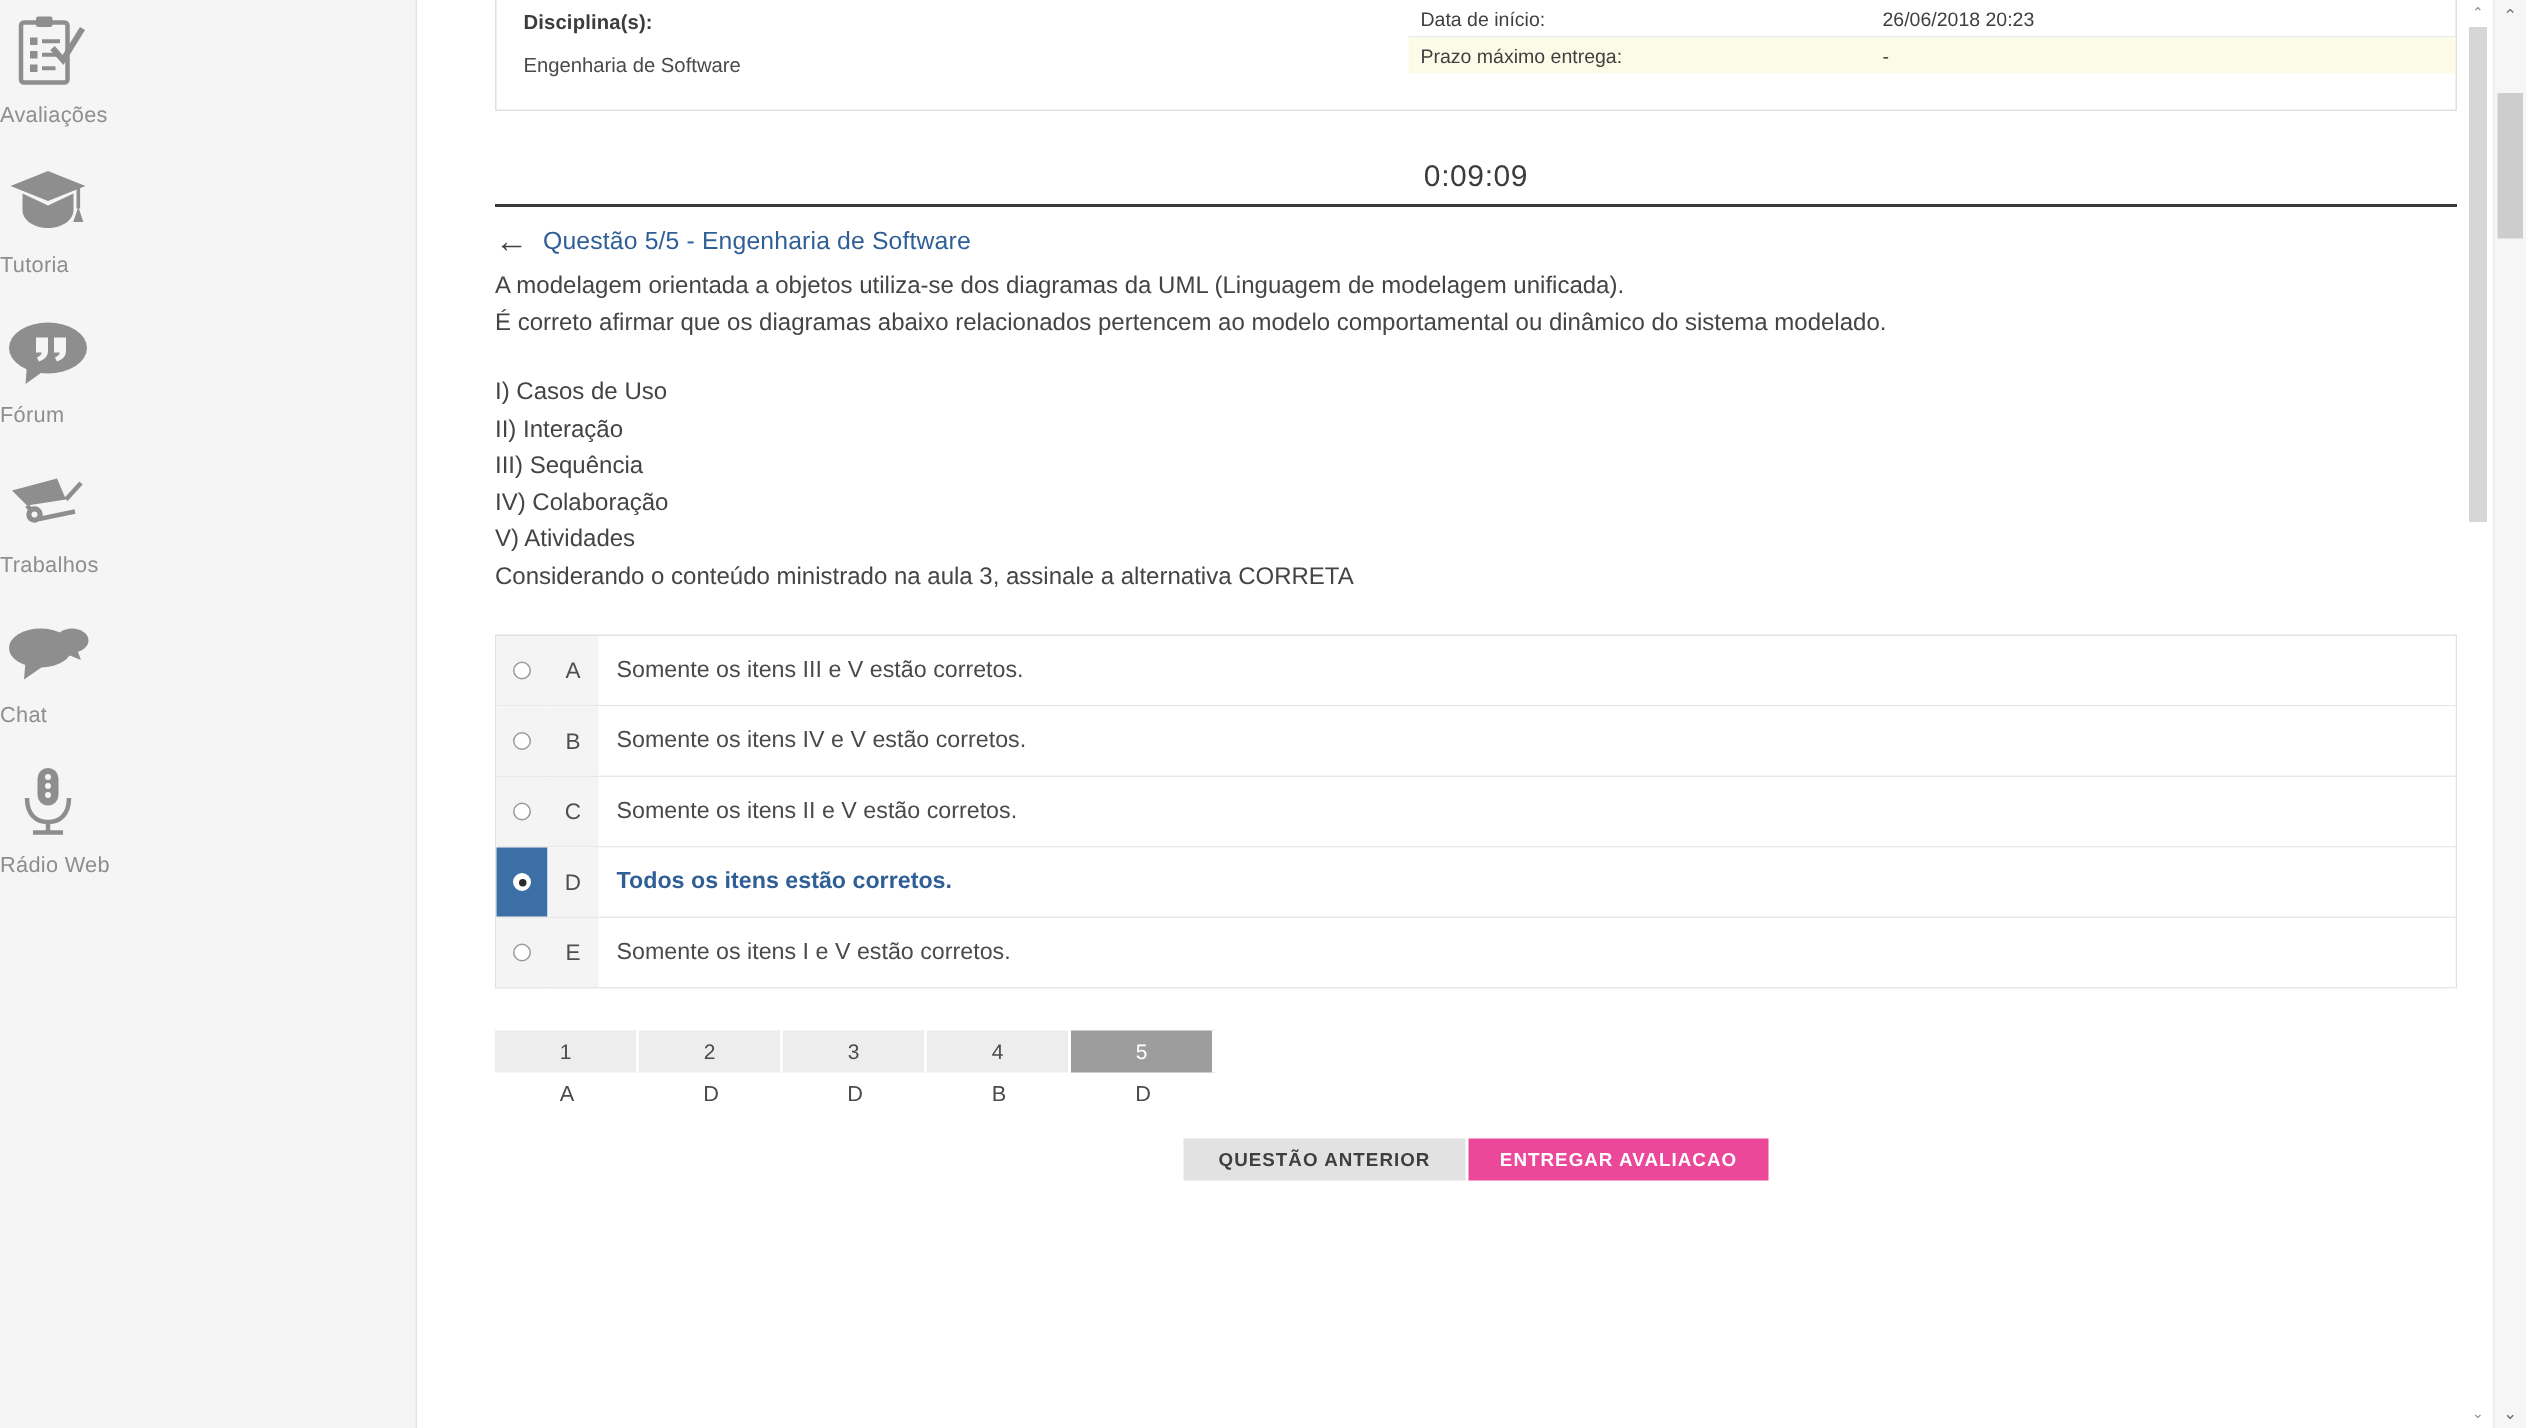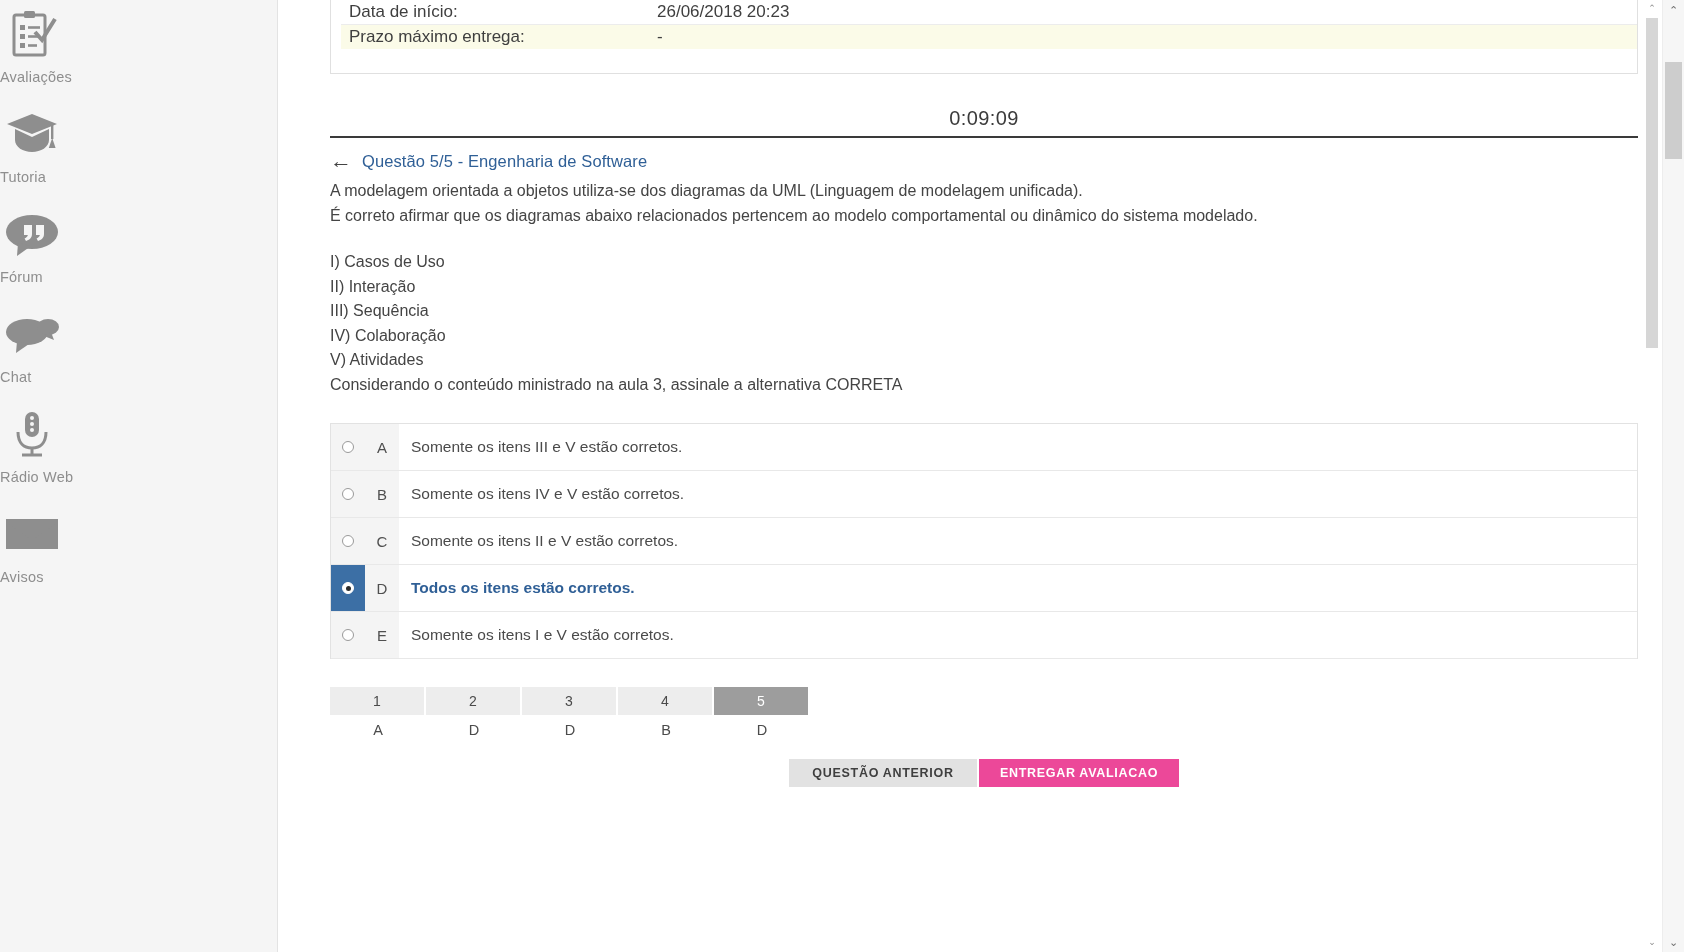--- a/index.html
+++ b/index.html
@@ -72,21 +72,21 @@
   }
   .info-right{
     flex:1 1 auto;
     padding-top:0px;
   }
   .info-row{
     display:flex;
     height:24px;
     align-items:center;
     border-bottom:1px solid #ececec;
-    font-size:17px;color:#3f3f3f;margin-left:10px;
+    font-size:13px;color:#3f3f3f;
   }
   .info-row.alt{background:#fbfbe8;border-bottom:none;}
   .info-row .k{flex:0 0 316px;padding-left:8px;box-sizing:border-box;}
   .info-row .v{flex:1 1 auto;}
 
   
   .timer-wrap{
     margin-top:33px;
     text-align:center;
   }
@@ -301,20 +301,33 @@
         <svg width="56" height="44" viewBox="0 0 56 44" fill="#8e8e8e">
           <ellipse cx="28" cy="19" rx="26" ry="17"></ellipse>
           <path d="M14 30 L13 43 L27 33 Z"></path>
           <path d="M20 12 h8 v9 c0 4 -3 6 -6 7 l-1.4 -2.6 c2 -0.9 3.2 -2.1 3.2 -3.4 h-3.8 z" fill="#f5f5f5"></path>
           <path d="M32 12 h8 v9 c0 4 -3 6 -6 7 l-1.4 -2.6 c2 -0.9 3.2 -2.1 3.2 -3.4 h-3.8 z" fill="#f5f5f5"></path>
         </svg>
       </span>
       <span class="nav-label">Fórum</span>
     </div>
 
+    <div class="nav-item">
+      <span class="nav-icon">
+        <svg width="56" height="44" viewBox="0 0 56 44" fill="none" stroke="#8e8e8e" stroke-width="3">
+          <path d="M4 14 L34 6 L40 20 L14 24 Z" fill="#8e8e8e" stroke="none"></path>
+          <path d="M14 24 L22 33" stroke-width="3"></path>
+          <path d="M40 20 L50 9" stroke-width="3"></path>
+          <path d="M22 33 L46 28" stroke-width="3"></path>
+          <circle cx="19" cy="30" r="5.5" fill="#8e8e8e" stroke="none"></circle>
+          <circle cx="19" cy="30" r="2" fill="#f5f5f5" stroke="none"></circle>
+        </svg>
+      </span>
+      <span class="nav-label">Trabalhos</span>
+    </div>
 
     <div class="nav-item">
       <span class="nav-icon">
         <svg width="56" height="40" viewBox="0 0 56 40" fill="#8e8e8e">
           <ellipse cx="23" cy="17" rx="21" ry="13"></ellipse>
           <path d="M13 26 L12 38 L25 29 Z"></path>
           <ellipse cx="44" cy="12" rx="11" ry="8"></ellipse>
           <path d="M47 17 L50 25 L40 21 Z"></path>
         </svg>
       </span>
@@ -329,37 +342,31 @@
           <circle cx="20" cy="15" r="2" fill="#f5f5f5" stroke="none"></circle>
           <circle cx="20" cy="21" r="2" fill="#f5f5f5" stroke="none"></circle>
           <path d="M6 23 C6 34 12 39 20 39 C28 39 34 34 34 23"></path>
           <line x1="20" y1="39" x2="20" y2="45"></line>
           <line x1="10" y1="46" x2="30" y2="46"></line>
         </svg>
       </span>
       <span class="nav-label">Rádio Web</span>
     </div>
 
-    <div class="nav-item">
-      <span class="nav-icon">
-        <svg width="58" height="40" viewBox="0 0 58 40" fill="#8e8e8e">
-          <path d="M3 6 h52 v28 h-52 z"></path>
-          <path d="M3 6 L29 24 L55 6 Z" fill="#f5f5f5"></path>
-          <path d="M3 7 L29 25 L55 7 L55 4 L3 4 Z"></path>
-        </svg>
-      </span>
-      <span class="nav-label">Avisos</span>
-    </div>
 
   </div>
 
   <div id="main">
     <div id="content">
 
       <div class="info-panel">
+        <div class="info-left">
+          <div class="disc-title">Disciplina(s):</div>
+          <div class="disc-value">Engenharia de Software</div>
+        </div>
         <div class="info-right">
           <div class="info-row">
             <span class="k">Data de início:</span>
             <span class="v">26/06/2018 20:23</span>
           </div>
           <div class="info-row alt">
             <span class="k">Prazo máximo entrega:</span>
             <span class="v">-</span>
           </div>
         </div>

